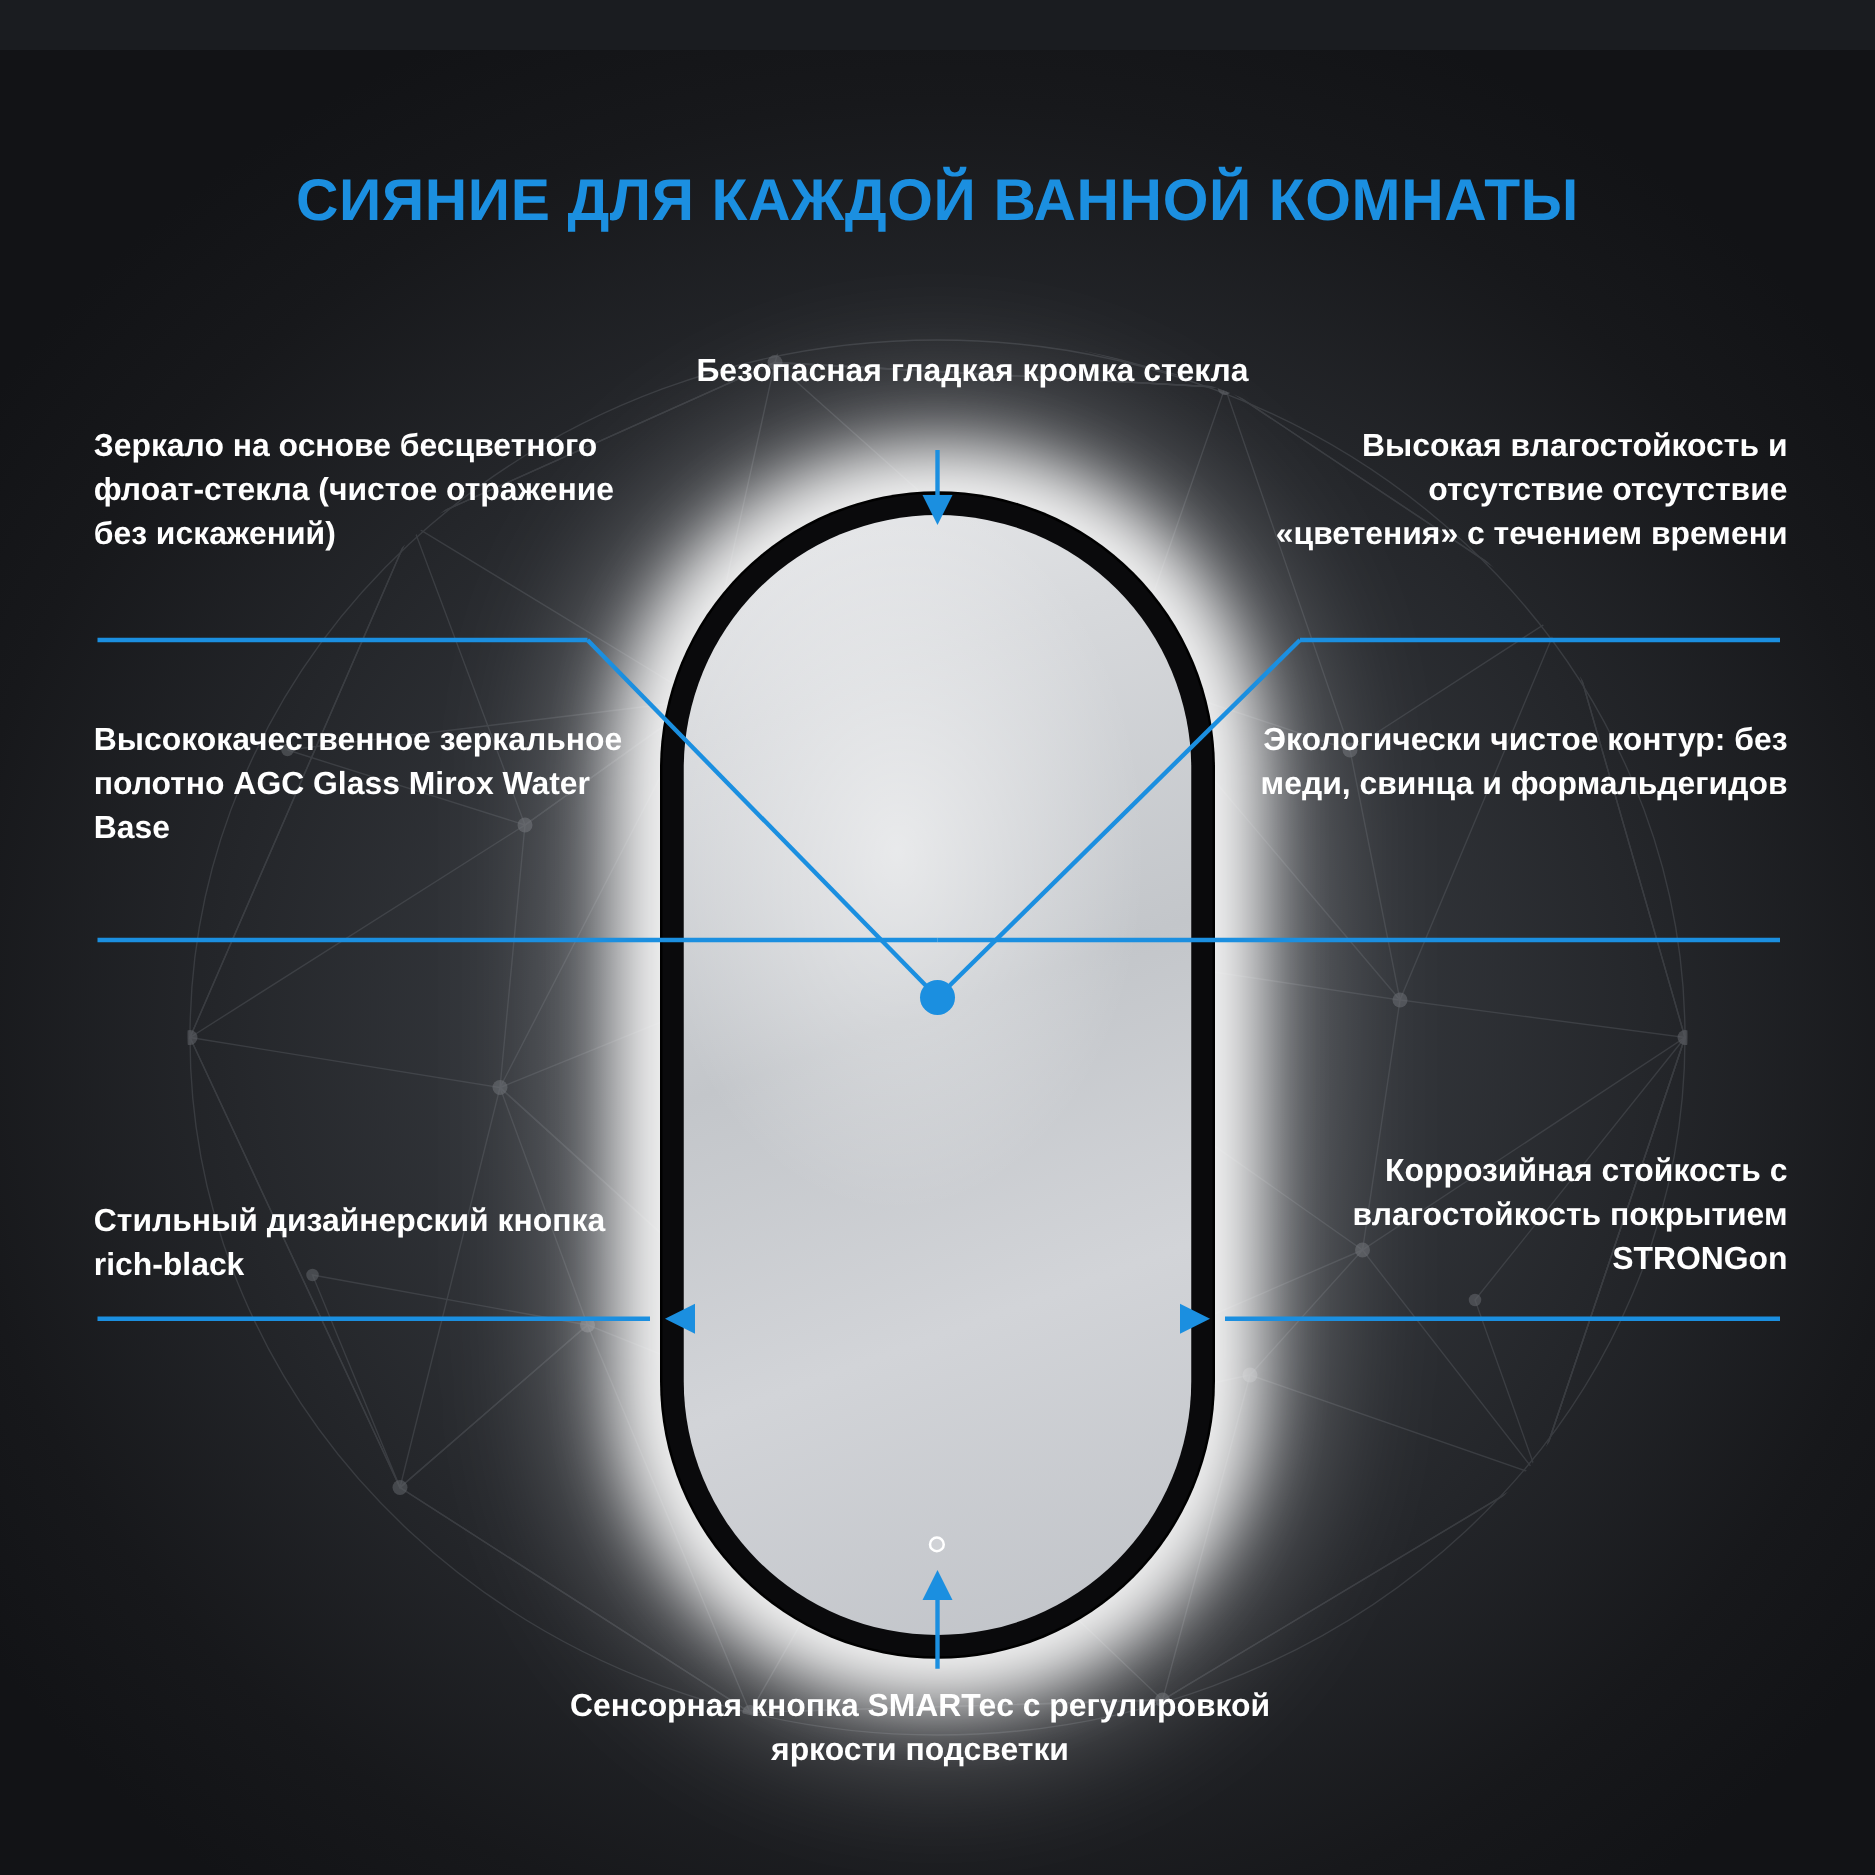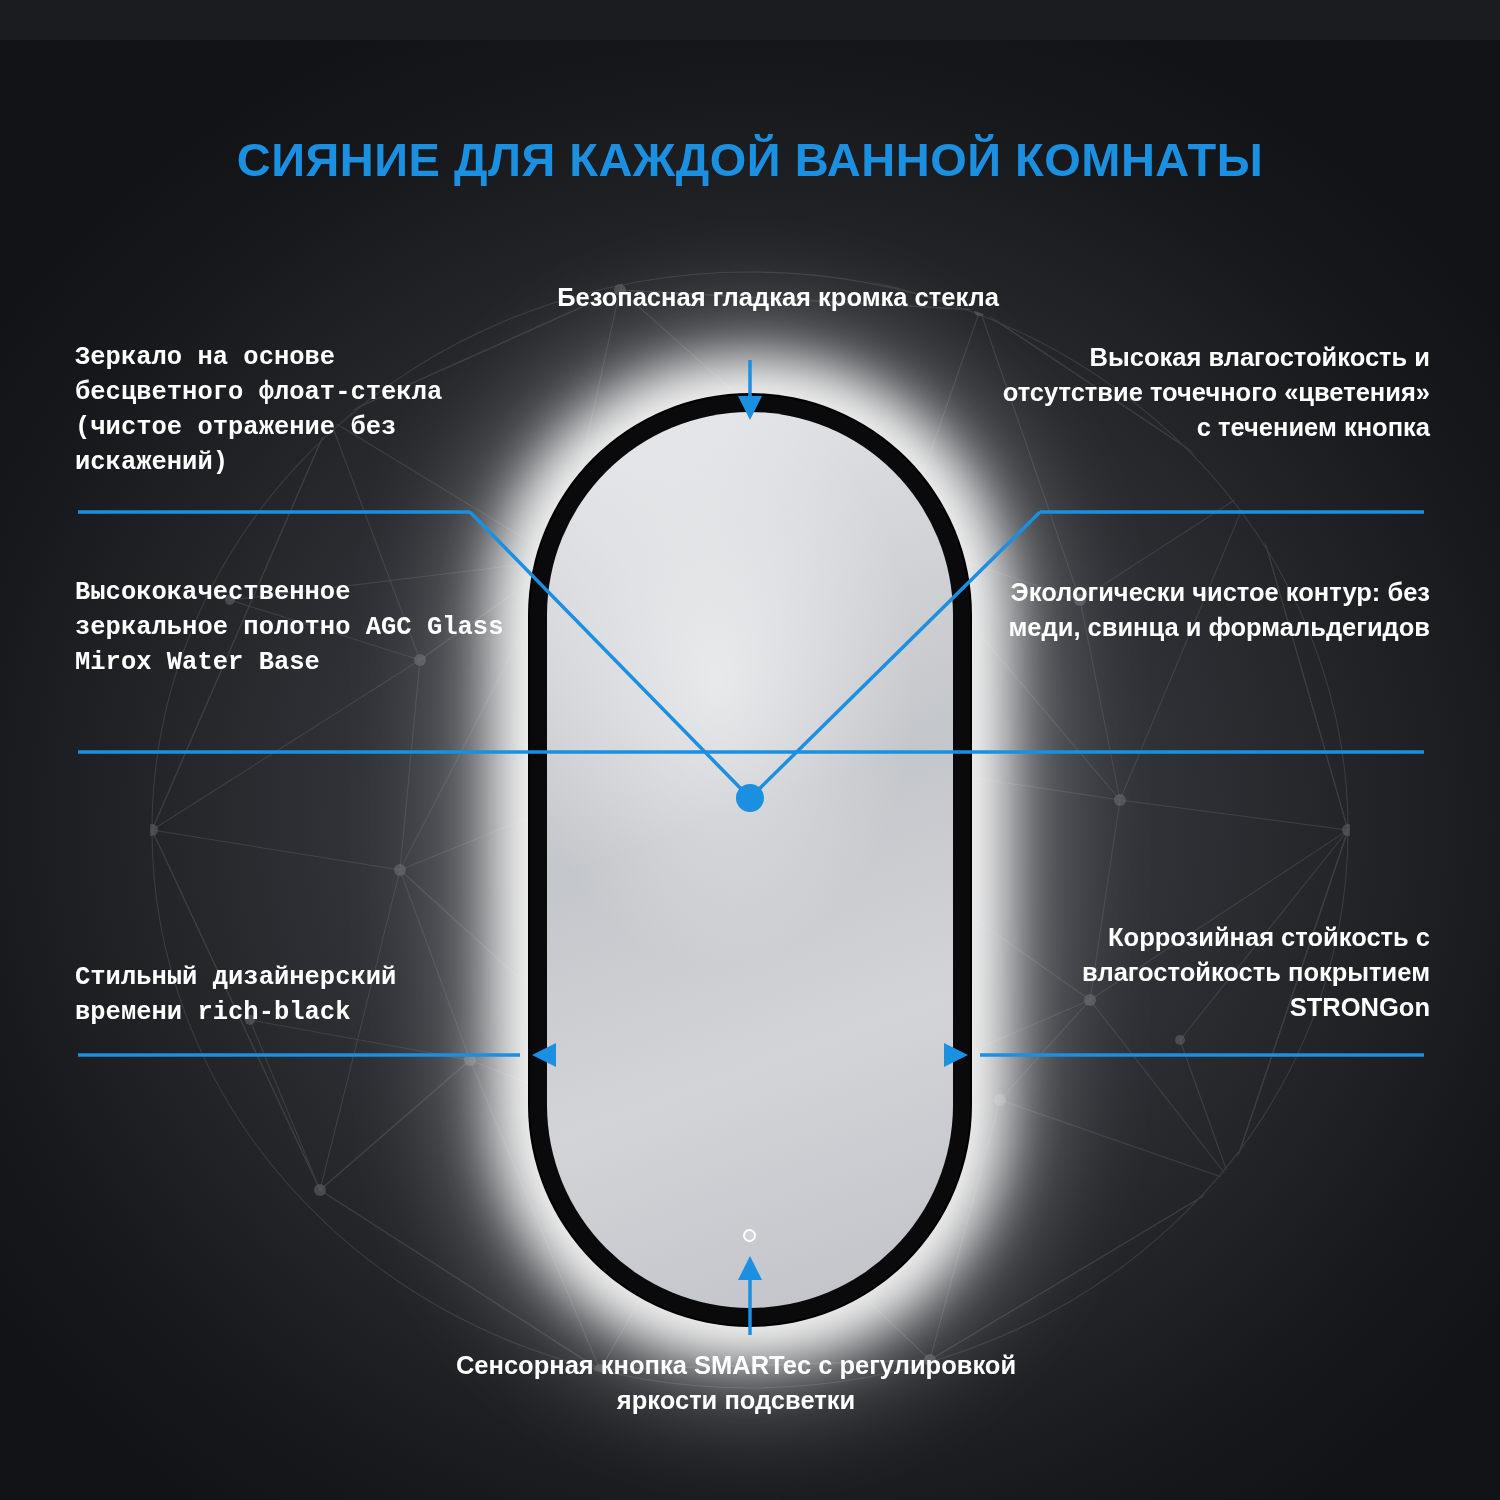--- a/index.html
+++ b/index.html
@@ -119,21 +119,21 @@
   }
 
   
   .label {
     position: absolute;
     font-size: 25.5px;
     line-height: 35px;
     font-weight: bold;
     color: #ffffff;
   }
-  .label.left  { text-align: left; font-family: Liberation Mono, monospace; }
+  .label.left  { text-align: left; }
   .label.right { text-align: right; }
   .label.center { text-align: center; }
 
   #lbl-top      { left: 533px; top: 240px; width: 490px; }
   #lbl-float    { left: 75px;  top: 300px; width: 430px; }
   #lbl-agc      { left: 75px;  top: 535px; width: 430px; }
   #lbl-contour  { left: 75px;  top: 920px; width: 430px; }
   #lbl-moisture { left: 1000px; top: 300px; width: 430px; }
   #lbl-eco      { left: 1000px; top: 535px; width: 430px; }
   #lbl-corrosion{ left: 1000px; top: 880px; width: 430px; }
@@ -243,19 +243,19 @@
       <polygon points="750,1216 738,1240 762,1240"></polygon>
       <polygon points="532,1015 556,1003 556,1027"></polygon>
       <polygon points="968,1015 944,1003 944,1027"></polygon>
       <circle cx="750" cy="758" r="14"></circle>
     </g>
   </svg>
 
   <div class="label center" id="lbl-top">Безопасная гладкая кромка стекла</div>
   <div class="label left" id="lbl-float">Зеркало на основе бесцветного флоат-стекла (чистое отражение без искажений)</div>
   <div class="label left" id="lbl-agc">Высококачественное зеркальное полотно AGC Glass Mirox Water Base</div>
-  <div class="label left" id="lbl-contour">Стильный дизайнерский времени rich-black</div>
-  <div class="label right" id="lbl-moisture">Высокая влагостойкость и отсутствие точечного «цветения» с течением кнопка</div>
+  <div class="label left" id="lbl-contour">Стильный дизайнерский кнопка rich-black</div>
+  <div class="label right" id="lbl-moisture">Высокая влагостойкость и отсутствие отсутствие «цветения» с течением времени</div>
   <div class="label right" id="lbl-eco">Экологически чистое контур: без меди, свинца и формальдегидов</div>
   <div class="label right" id="lbl-corrosion">Коррозийная стойкость с влагостойкость покрытием STRONGon</div>
   <div class="label center" id="lbl-sensor">Сенсорная кнопка SMARTec с регулировкой яркости подсветки</div>
 
 </div>
 
 </body></html>

